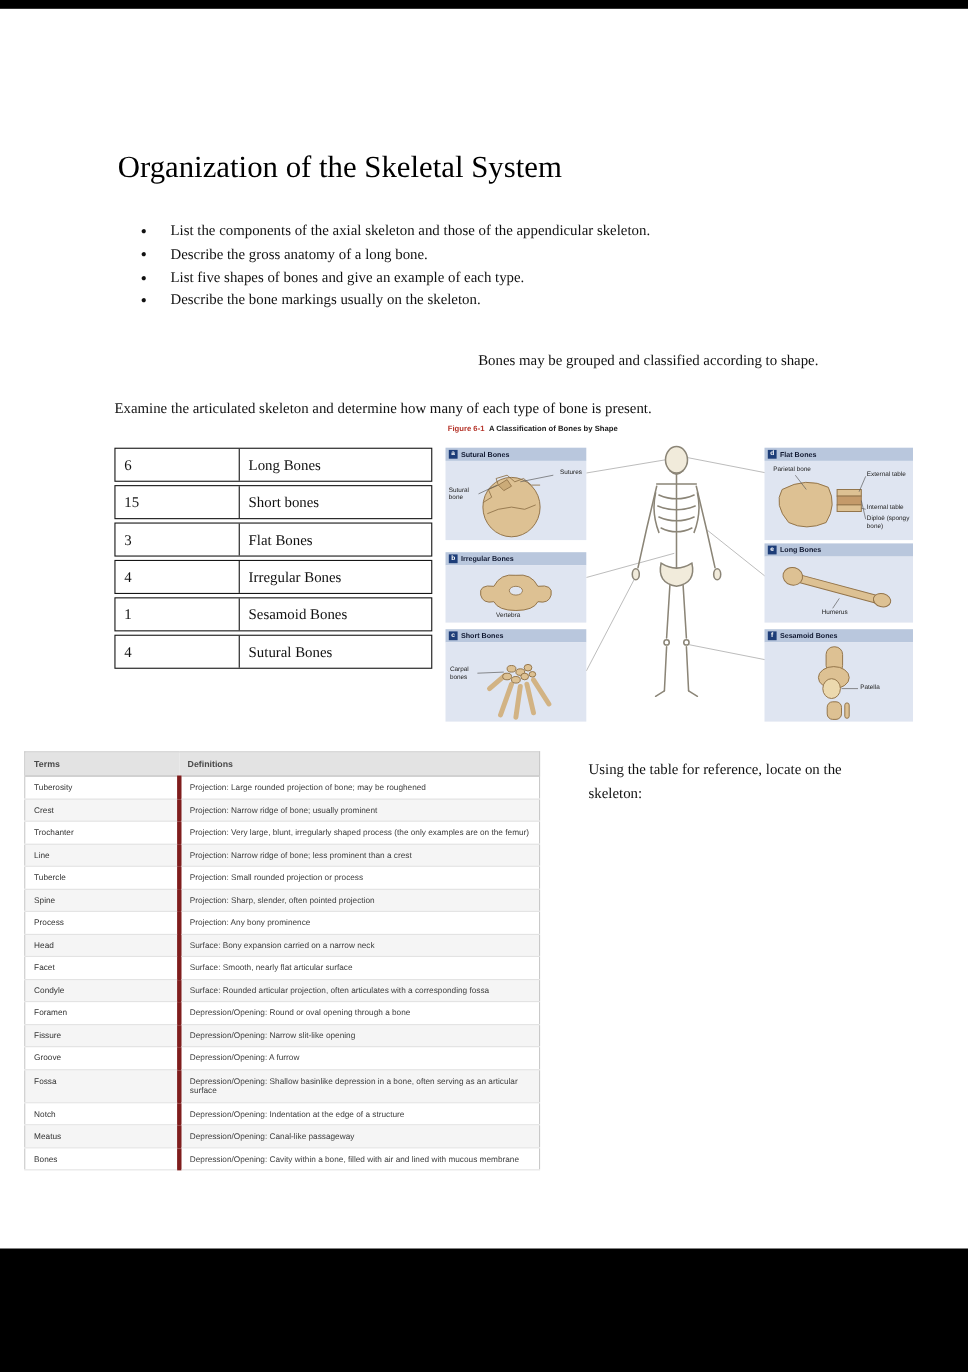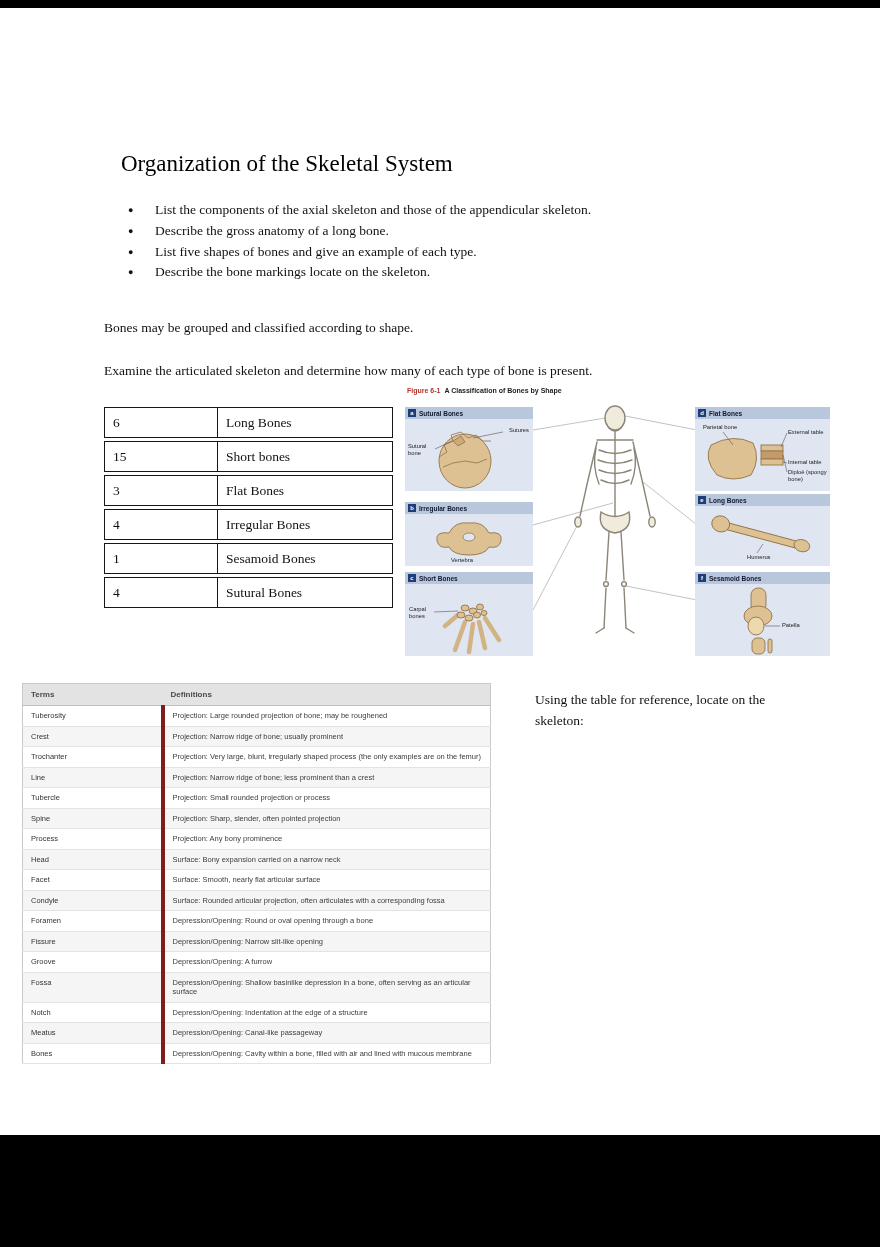--- a/index.html
+++ b/index.html
@@ -1,26 +1,26 @@
 <!DOCTYPE html>
 <html style="--figure-accent: #b5342a; --panel-header: #b9c7dd; --panel-badge: #1d3d78; --panel-body: #dfe5f1; --bone-fill: #ddc193; --bone-stroke: #93744a; --terms-header-bg: #e3e3e3;"><head>
 <meta charset="utf-8">
 <style>
   html,body{margin:0;padding:0;}
   body{width:880px;height:1247px;background:#000;position:relative;font-family:"Liberation Serif",serif;}
   .page{position:absolute;top:8px;left:0;width:880px;height:1127px;background:#ffffff;}
 
-  .doc-title{position:absolute;left:103px;top:125px;margin:18px;font-size:23px;font-weight:400;color:#000;font-family:"Liberation Serif",serif;}
+  .doc-title{position:absolute;left:103px;top:125px;margin:4px;font-size:28px;font-weight:400;color:#000;font-family:"Liberation Serif",serif;}
 
   .objectives{position:absolute;left:128px;top:192px;width:620px;}
   .objective{position:relative;padding-left:27px;font-size:13.5px;line-height:20.8px;color:#111;}
   .objective .bullet{position:absolute;left:0;top:0;font-size:9px;line-height:20.8px;}
 
   .para{position:absolute;left:104px;font-size:13.5px;color:#111;width:640px;}
-  .para-grouping{top:298px;}
+  .para-grouping{top:298px;text-align:right;}
   .para-examine{top:341px;}
 
   .counts-table{position:absolute;left:104px;top:399px;width:289px;}
   .counts-row{display:flex;height:29px;border:1.6px solid #161616;margin-bottom:3px;background:#fff;}
   .counts-cell{display:flex;align-items:center;font-size:13.5px;color:#111;padding-left:8px;box-sizing:border-box;font-family:"Liberation Serif",serif;}
   .cell-count{width:113px;border-right:1.6px solid #161616;}
   .cell-type{flex:1;}
 
   
   .figure{position:absolute;left:405px;top:377px;width:425px;height:276px;font-family:"Liberation Sans",sans-serif;}
@@ -71,21 +71,21 @@
       <div class="objective">
         <span class="bullet">●</span>
         <span>Describe the gross anatomy of a long bone.</span>
       </div>
       <div class="objective">
         <span class="bullet">●</span>
         <span>List five shapes of bones and give an example of each type.</span>
       </div>
       <div class="objective">
         <span class="bullet">●</span>
-        <span>Describe the bone markings locate on the skeleton.</span>
+        <span>Describe the bone markings usually on the skeleton.</span>
       </div>
   </div>
 
   <p class="para para-grouping">Bones may be grouped and classified according to shape.</p>
   <p class="para para-examine">Examine the articulated skeleton and determine how many of each type of bone is present.</p>
 
   <div class="counts-table">
     <div class="counts-row">
         <div class="counts-cell cell-count">6</div>
         <div class="counts-cell cell-type">Long Bones</div>

